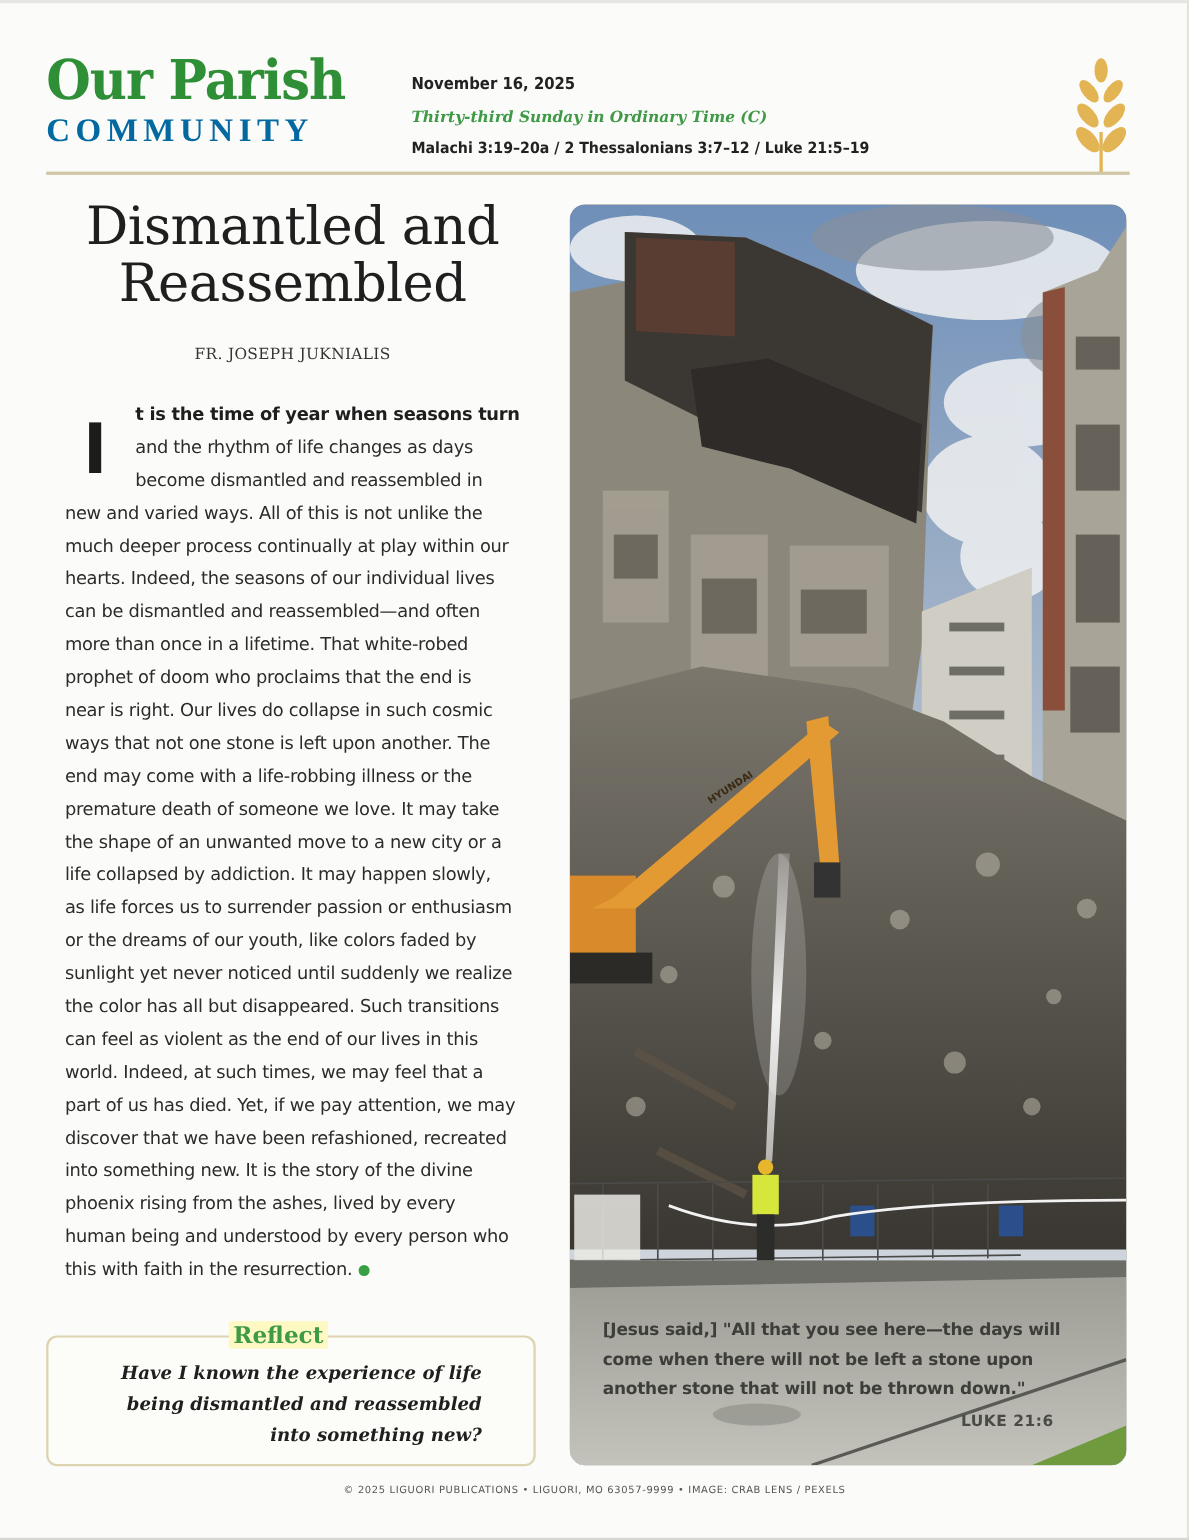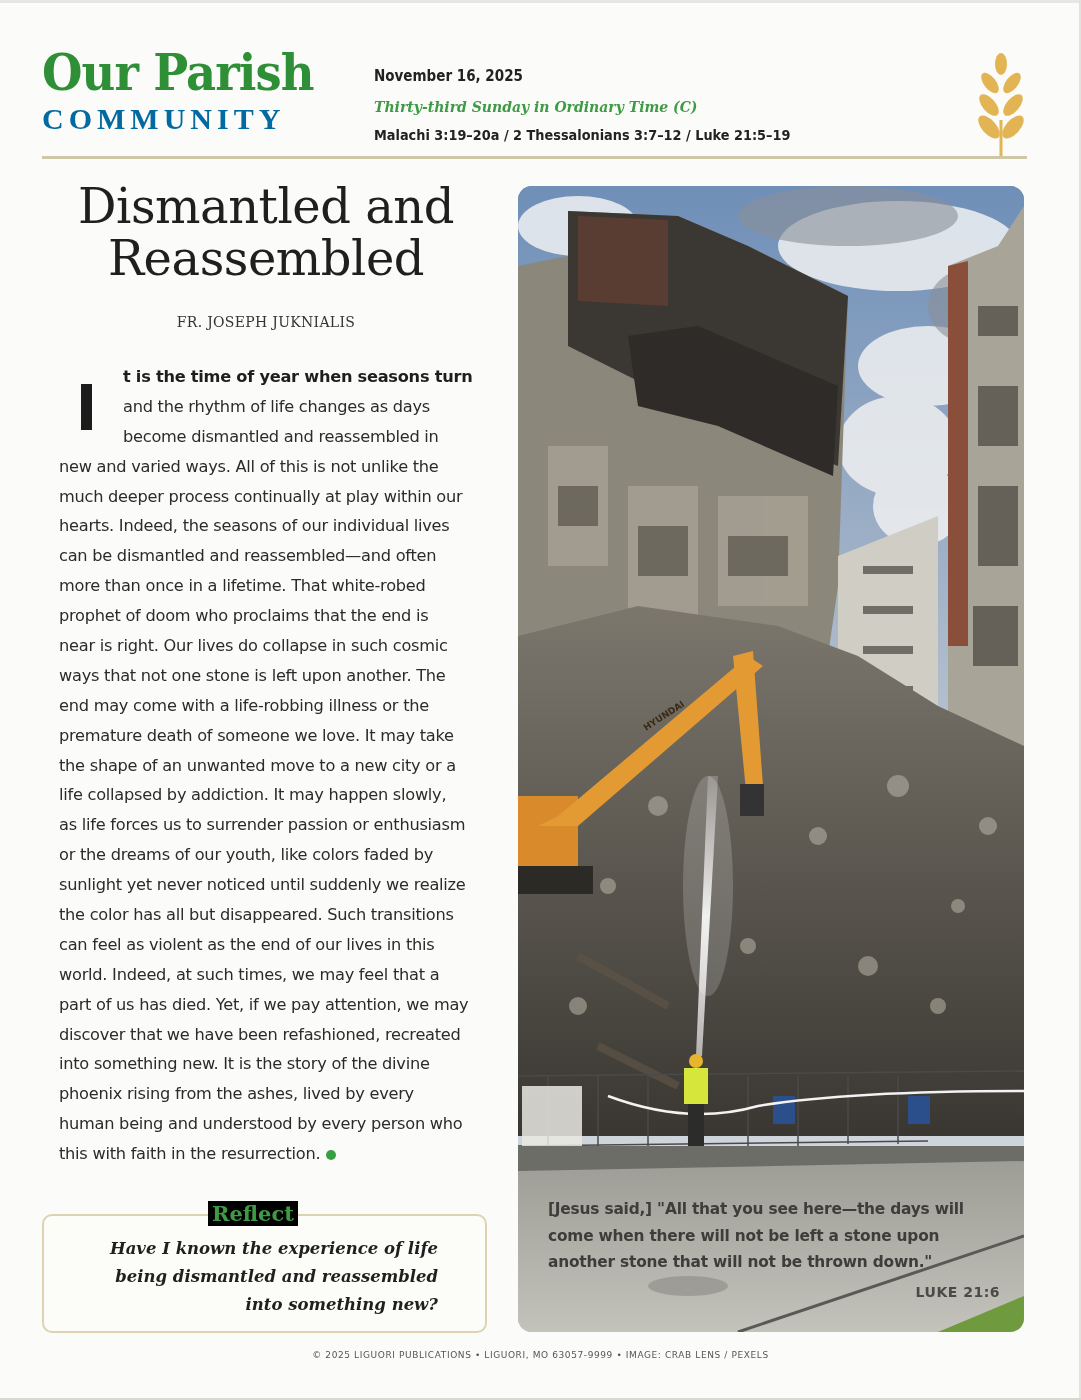--- a/index.html
+++ b/index.html
@@ -52,21 +52,21 @@
     .body-line.indent { padding-left: 64px; }
     .body-line.lead { font-weight: 700; color: #1e1e1e; }
     .end-dot { display: inline-block; width: 10px; height: 10px; border-radius: 50%; background: #37a043; margin-left: 6px; vertical-align: -1px; }
 
     
     .reflect-box {
       position: absolute; left: 42px; top: 1214px; width: 441px; height: 115px;
       border: 2px solid #ddd3b0; border-radius: 10px; background: #fcfcf9;
     }
     .reflect-label {
-      position: absolute; left: 212px; top: 1201px; padding: 0 4px; background: #000000;
+      position: absolute; left: 212px; top: 1201px; padding: 0 4px; background: #fef9c3;
       font-family: "DejaVu Serif", serif; font-weight: 700; font-size: 21px; color: #3f9a46;
       transform: translateX(-4px);
     }
     .reflect-q {
       position: absolute; left: 44px; top: 1235px; width: 394px; text-align: right;
       font-family: "DejaVu Serif", serif; font-style: italic; font-weight: 700; font-size: 16.5px;
       line-height: 28px; color: #1f1f1f;
     }
 
     
@@ -74,21 +74,21 @@
       position: absolute; left: 518px; top: 186px; width: 506px; height: 1146px;
       border-radius: 14px; overflow: hidden; background: #8f8d86;
     }
     .photo svg { display: block; }
     .quote {
       position: absolute; left: 548px; top: 1196px; width: 460px;
       font-family: "DejaVu Sans", sans-serif; font-weight: 700; font-size: 15.4px; line-height: 26.5px;
       color: #3d3d3a; letter-spacing: -0.2px;
     }
     .quote-ref {
-      position: absolute; left: 874px; top: 1284px; width: 126px; text-align: right;
+      position: absolute; left: 832px; top: 1284px; width: 126px; text-align: right;
       font-family: "DejaVu Sans", sans-serif; font-weight: 700; font-size: 14px; color: #4a4a46; letter-spacing: 0.5px;
     }
 
     .footer {
       position: absolute; left: 0; top: 1350px; width: 1081px; text-align: center;
       font-family: "DejaVu Sans", sans-serif; font-size: 9px; color: #555; letter-spacing: 0.6px;
     }
   </style>
 </head>
 <body>

